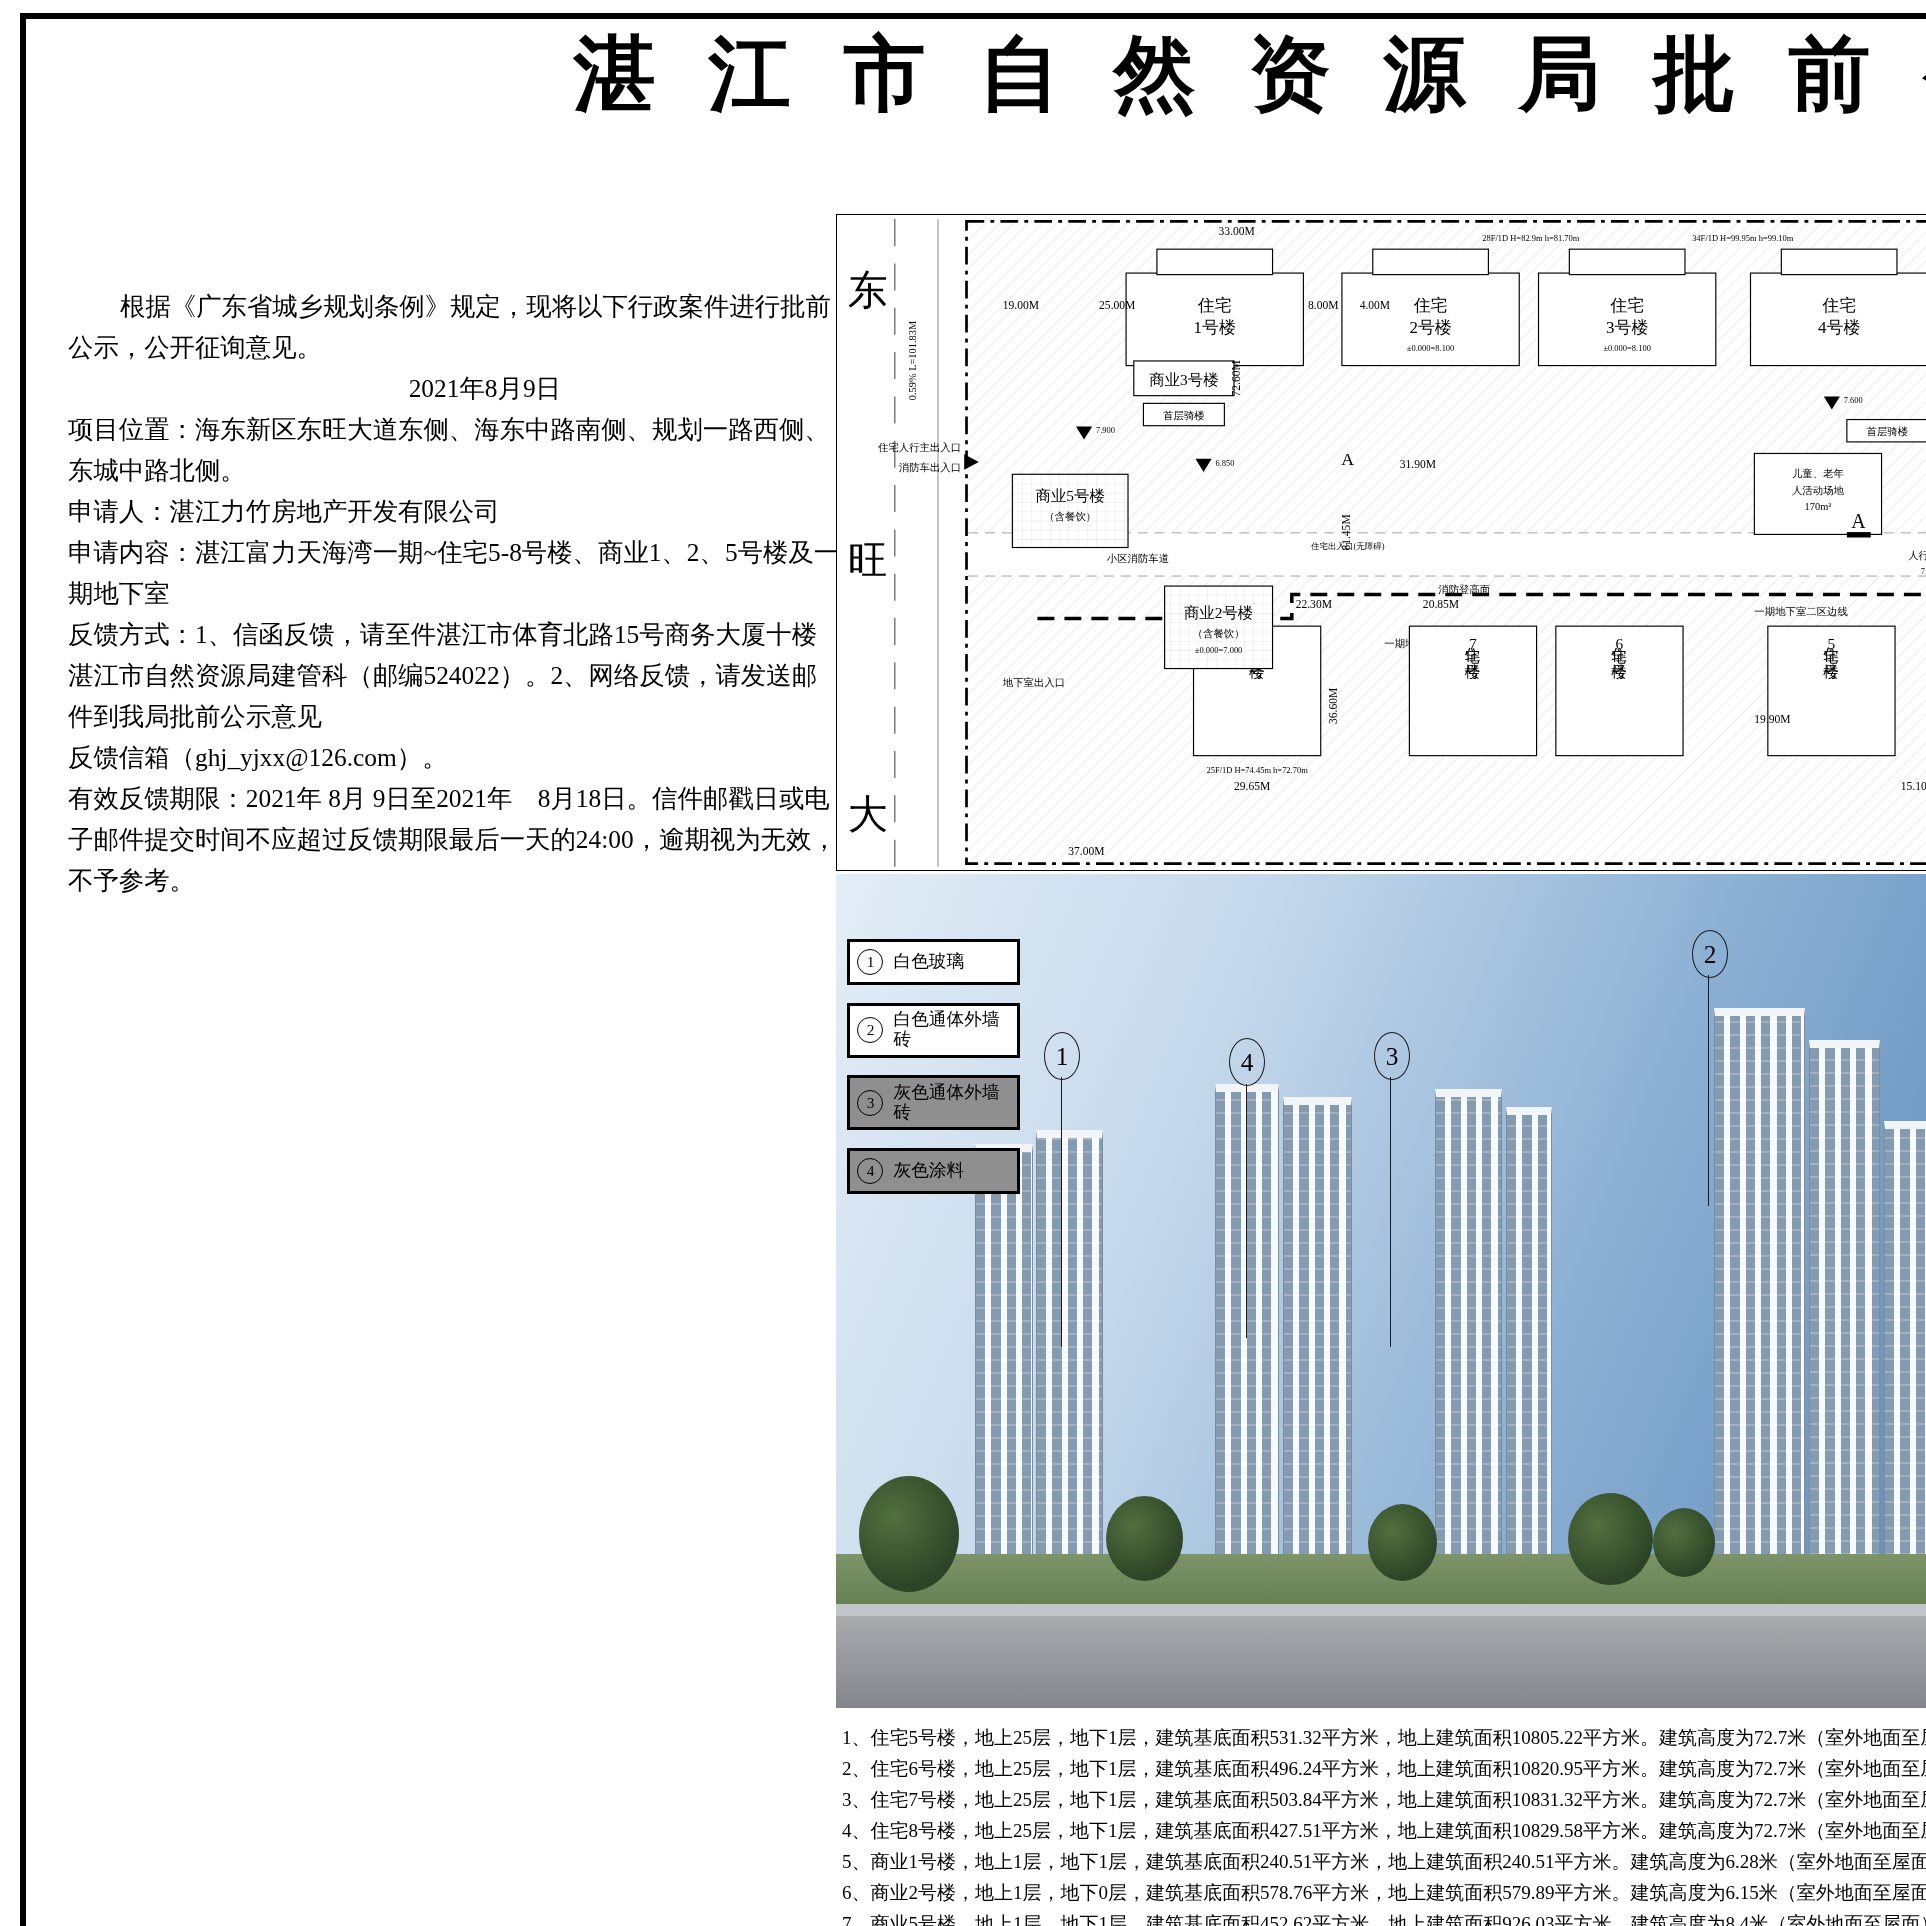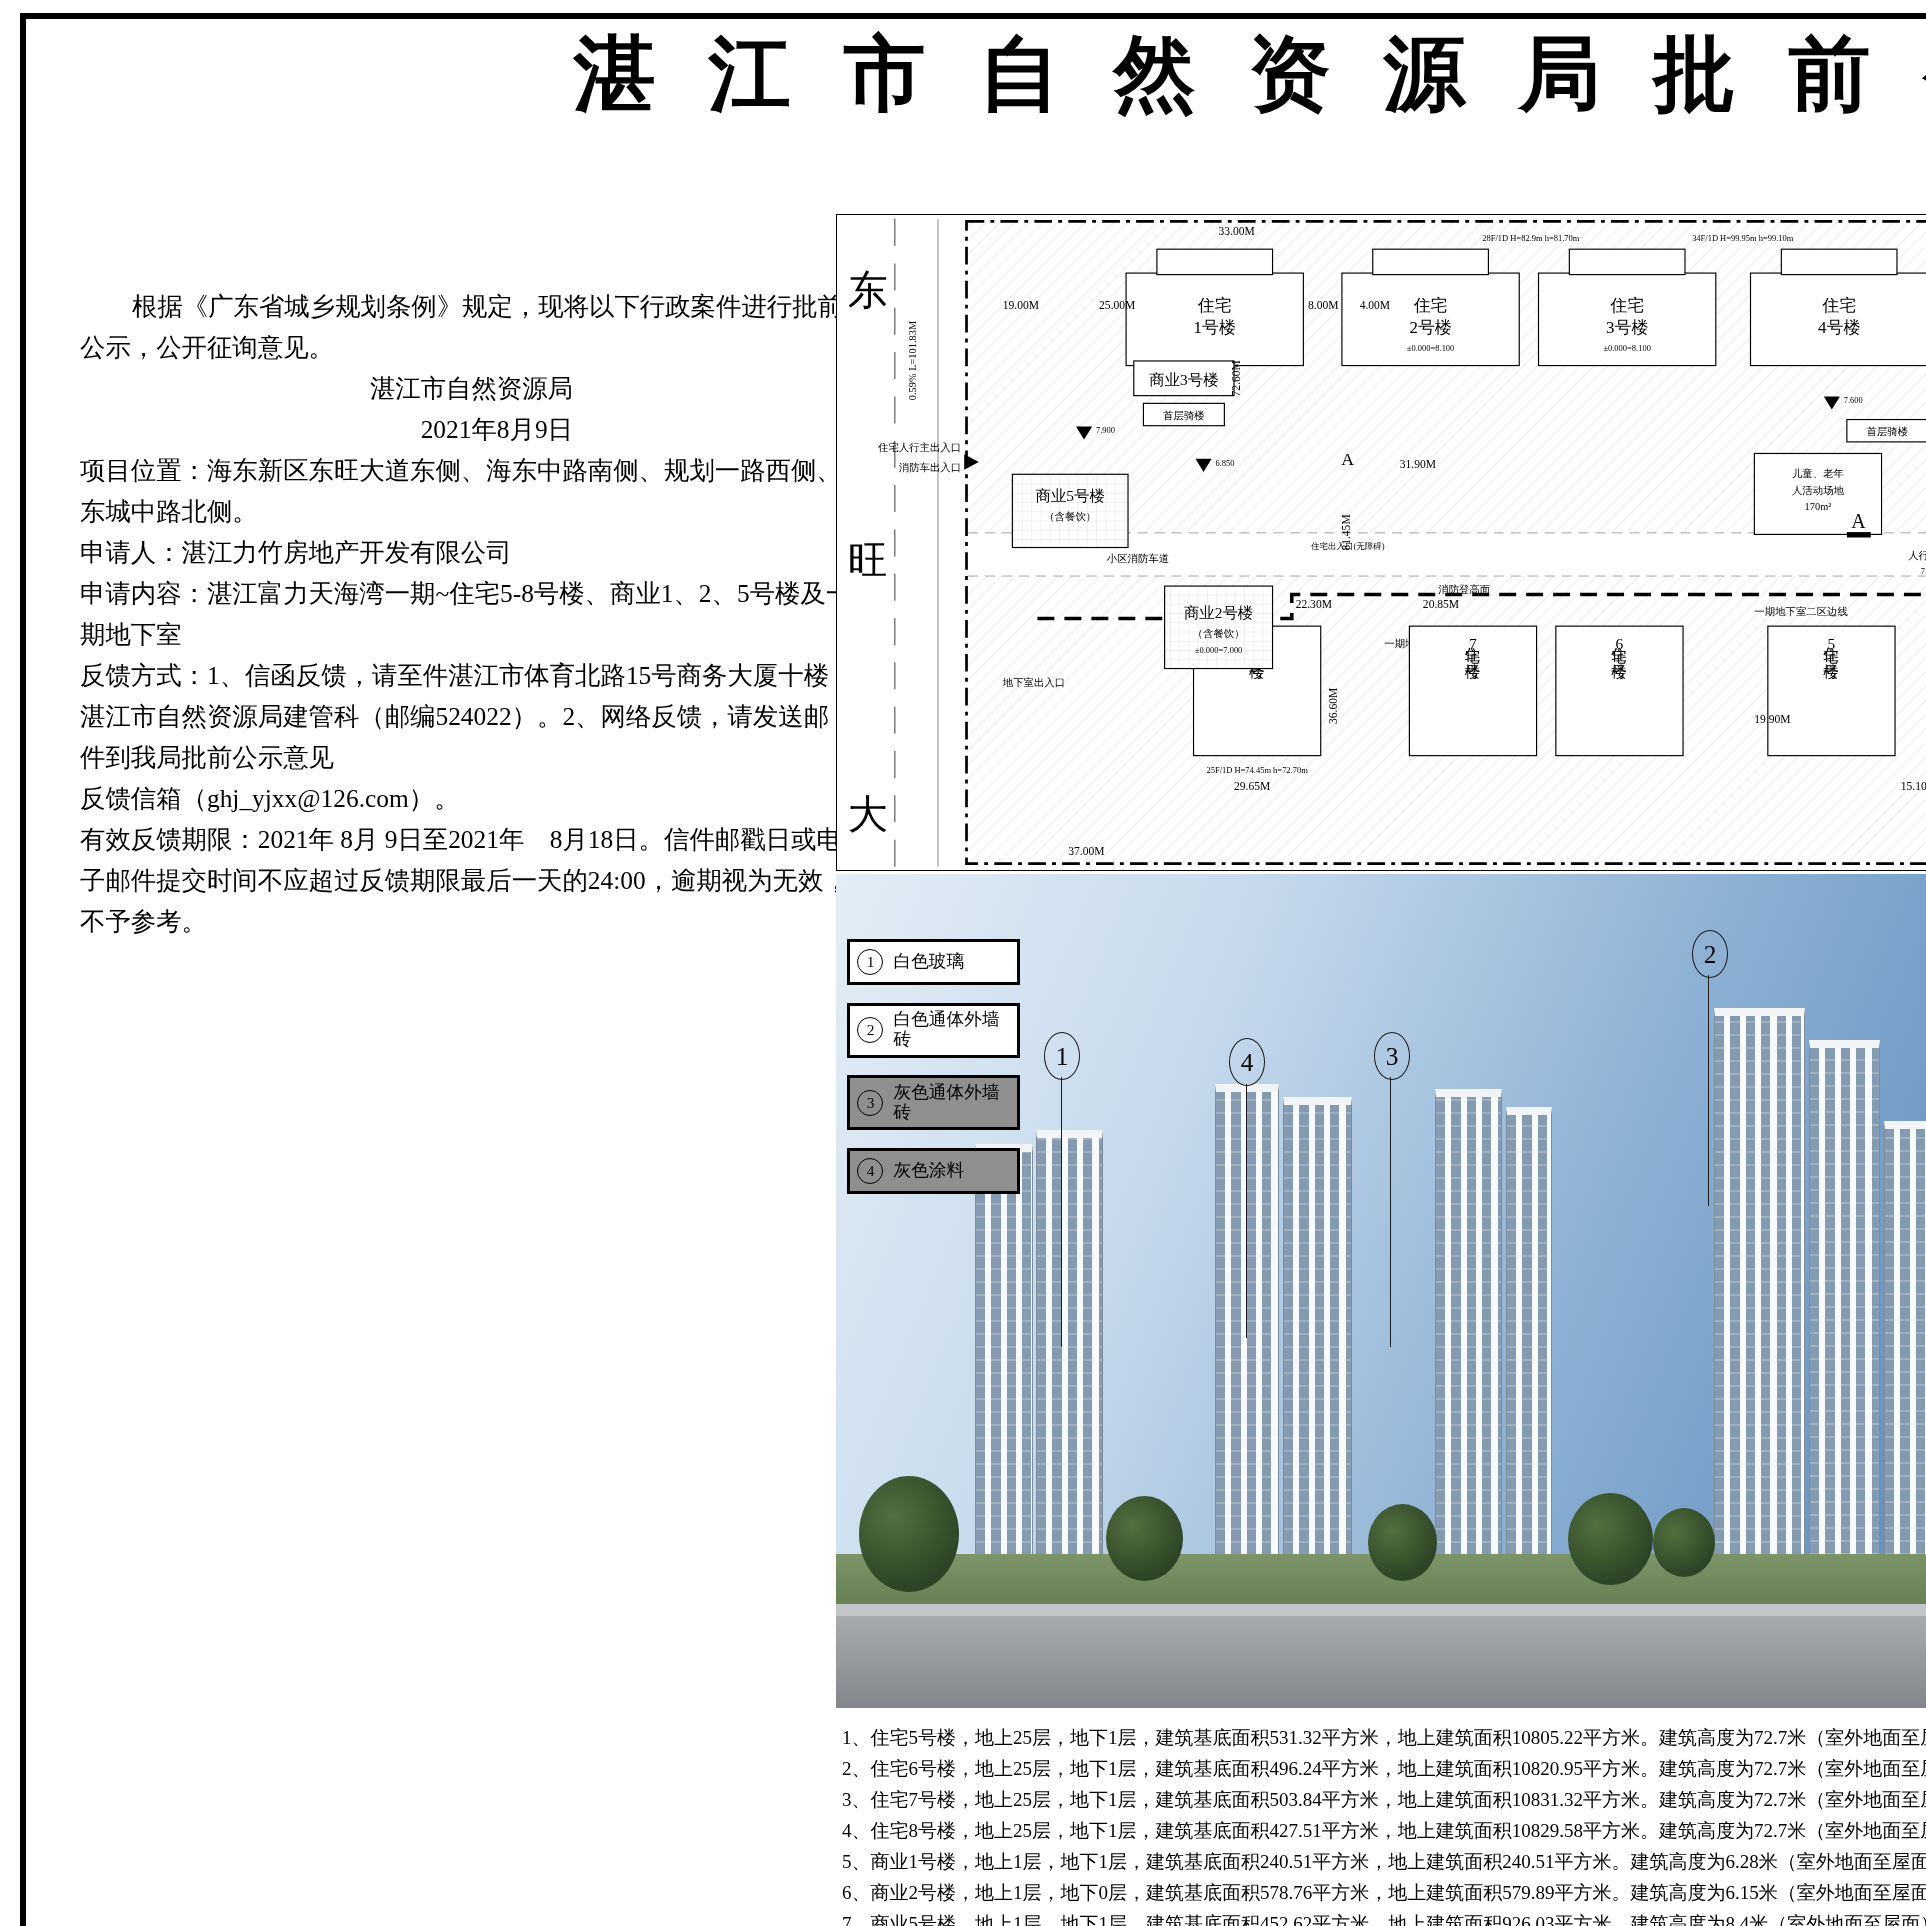--- a/index.html
+++ b/index.html
@@ -8,21 +8,21 @@
     font-family:"Liberation Serif", serif;color:#000;overflow:hidden;
   }
   
   .frame{position:absolute;left:20px;top:13px;right:8.5px;bottom:18.5px;border:6.2px solid #000;pointer-events:none;}
   
   .big-title{
     position:absolute;left:0;top:20px;width:100%;text-align:center;
     font-size:82px;font-weight:bold;letter-spacing:53px;text-indent:53px;white-space:nowrap;
   }
   
-  .left-col{position:absolute;left:68px;top:286px;width:774px;font-size:25.4px;line-height:41px;margin-left:12px;}
+  .left-col{position:absolute;left:68px;top:286px;width:774px;font-size:25.4px;line-height:41px;}
   .left-col p{margin:0;}
   .p-indent{text-indent:52px;}
   .sign{text-align:right;padding-right:281px;}
   .mt-s{margin-top:7px;}
   .mt-m{margin-top:25px;}
   .mt-period{margin-top:97px;}
   .mt-fb{margin-top:39px;}
   .mt-email{margin-top:45px;}
   .mt-valid{margin-top:99px;}
   .mt-notice{margin-top:24px;}
@@ -68,21 +68,20 @@
 </style>
 </head>
 <body>
 
 <div class="frame"></div>
 
 <div class="big-title">湛江市自然资源局批前公示</div>
 
 <div class="left-col">
   <p class="p-indent">根据《广东省城乡规划条例》规定，现将以下行政案件进行批前公示，公开征询意见。</p>
-  <p class="sign">湛江市自然资源局</p>
   <p class="sign">2021年8月9日</p>
   <p>项目位置：海东新区东旺大道东侧、海东中路南侧、规划一路西侧、东城中路北侧。</p>
   <p>申请人：湛江力竹房地产开发有限公司</p>
   <p class="mt-m">申请内容：湛江富力天海湾一期~住宅5-8号楼、商业1、2、5号楼及一期地下室</p>
   <p class="mt-fb">反馈方式：1、信函反馈，请至件湛江市体育北路15号商务大厦十楼湛江市自然资源局建管科（邮编524022）。2、网络反馈，请发送邮件到我局批前公示意见</p>
   <p class="mt-email">反馈信箱（ghj_yjxx@126.com）。</p>
   <p class="mt-valid">有效反馈期限：2021年 8月 9日至2021年　8月18日。信件邮戳日或电子邮件提交时间不应超过反馈期限最后一天的24:00，逾期视为无效，不予参考。</p>
 </div>
 
 <div class="plan-wrap">

